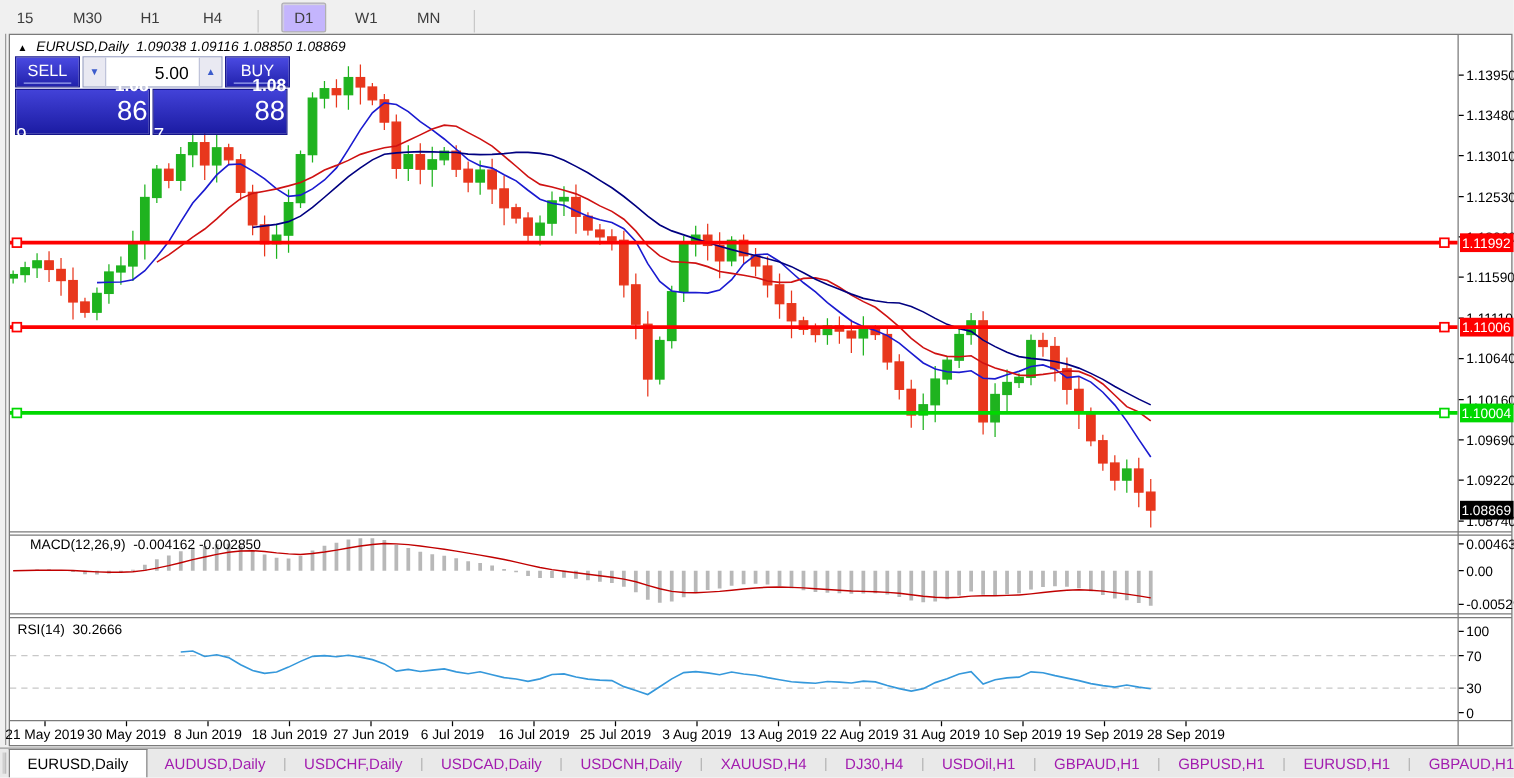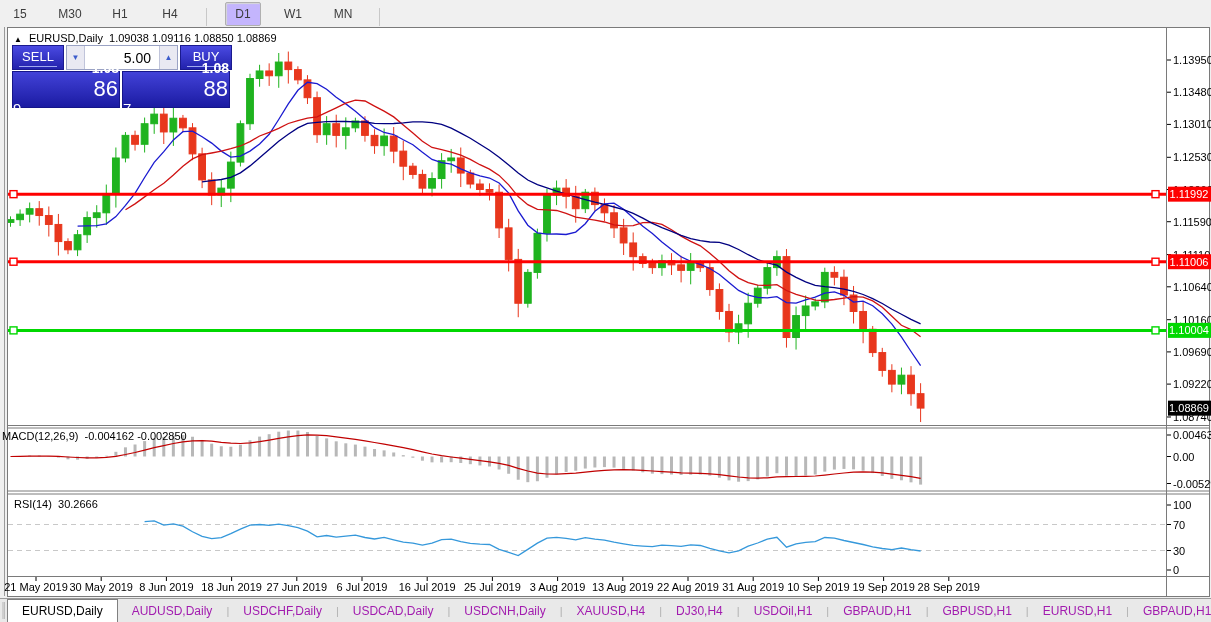--- a/index.html
+++ b/index.html
@@ -13,23 +13,23 @@
   .tf-btn{min-width:34px;height:22px;display:flex;align-items:center;justify-content:center;
           font-size:12px;color:#3c3c3c;border:1px solid transparent;border-radius:2px;}
   .tf-btn.sel{background:#c4b5fd;border:1px solid #b0b0b0;box-shadow:inset 1px 1px 1px #d8d8d8;}
   .tf-sep{width:1px;height:18px;background:#c8c8c8;margin:0 4px;}
 
   
   #cv{position:absolute;left:0;top:0;z-index:1;}
 
   
   .pane-label{position:absolute;z-index:3;font-size:11px;color:#000;white-space:nowrap;}
-  #ohlc{left:14px;top:32px;}
+  #ohlc{left:14px;top:32px;font-style:italic;}
   #ohlc .tri{font-size:8px;margin-right:4px;}
-  #macd-label{left:2px;top:430px;}
+  #macd-label{left:24px;top:430px;}
   #rsi-label{left:14px;top:498px;}
 
   
   #trade{position:absolute;left:12px;top:45px;z-index:4;width:220px;}
   #trade-top{display:flex;height:25px;}
   .tbtn{width:52px;height:25px;background:linear-gradient(#4a4ae2,#2222ac);
         border:1px solid #1a1a8e;color:#fff;font-size:13px;display:flex;flex-direction:column;
         align-items:center;justify-content:center;box-sizing:border-box;}
   .tbtn .ul{width:38px;height:1px;background:#9fa8f0;margin-top:2px;}
   #spin{flex:1;display:flex;height:25px;border:1px solid #9aa2c4;background:#e9e9f2;

